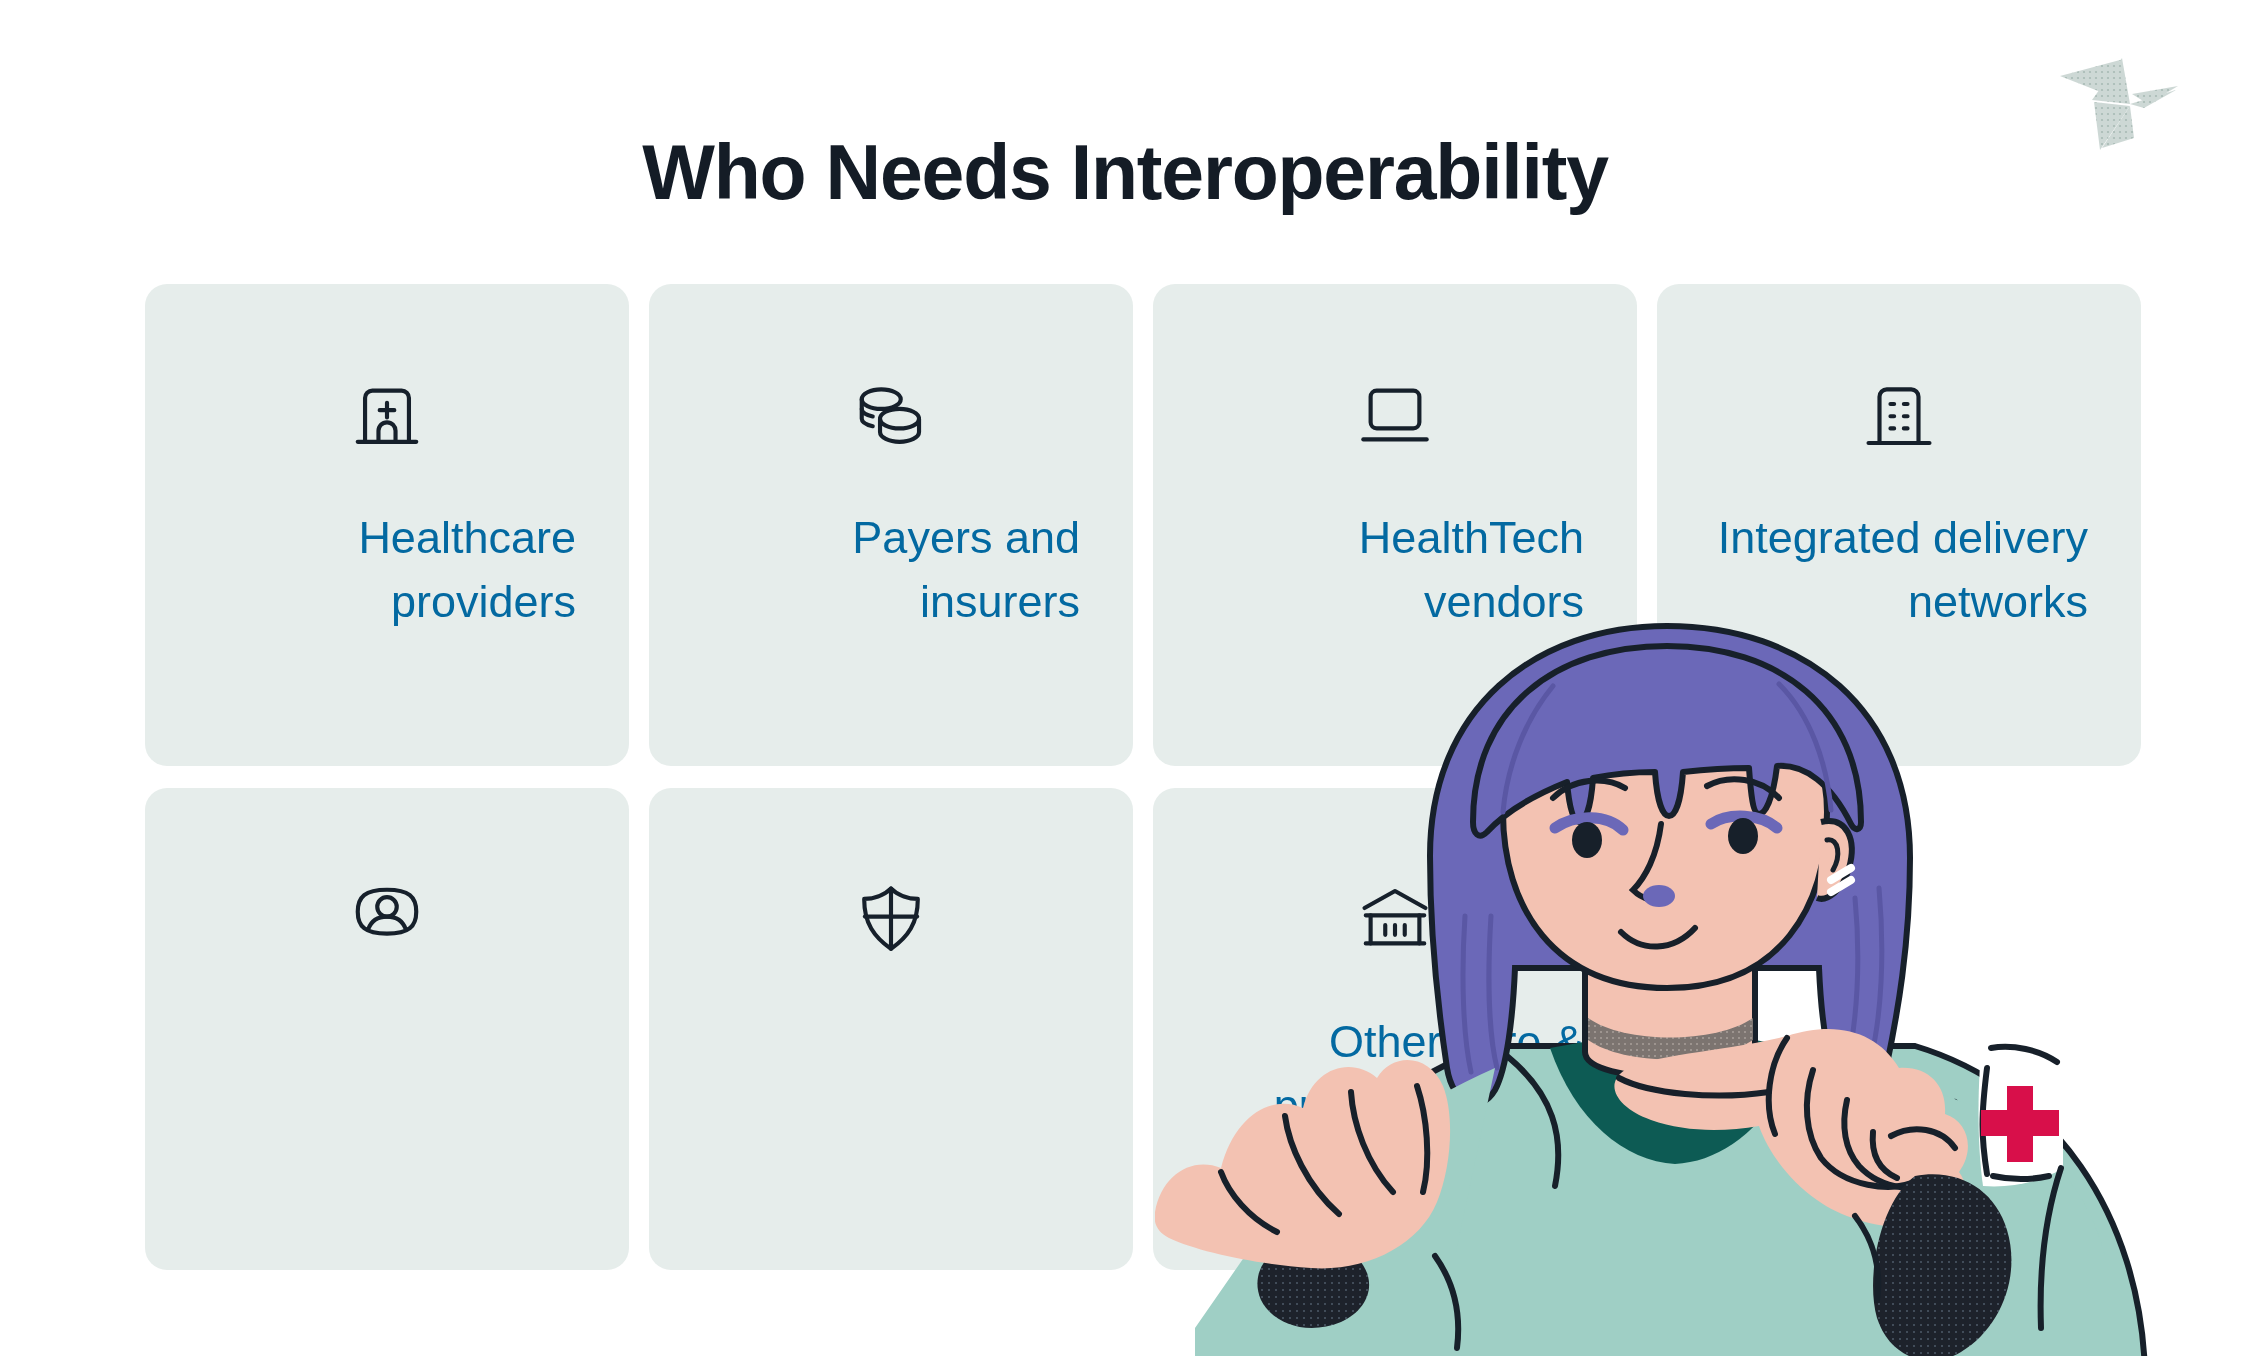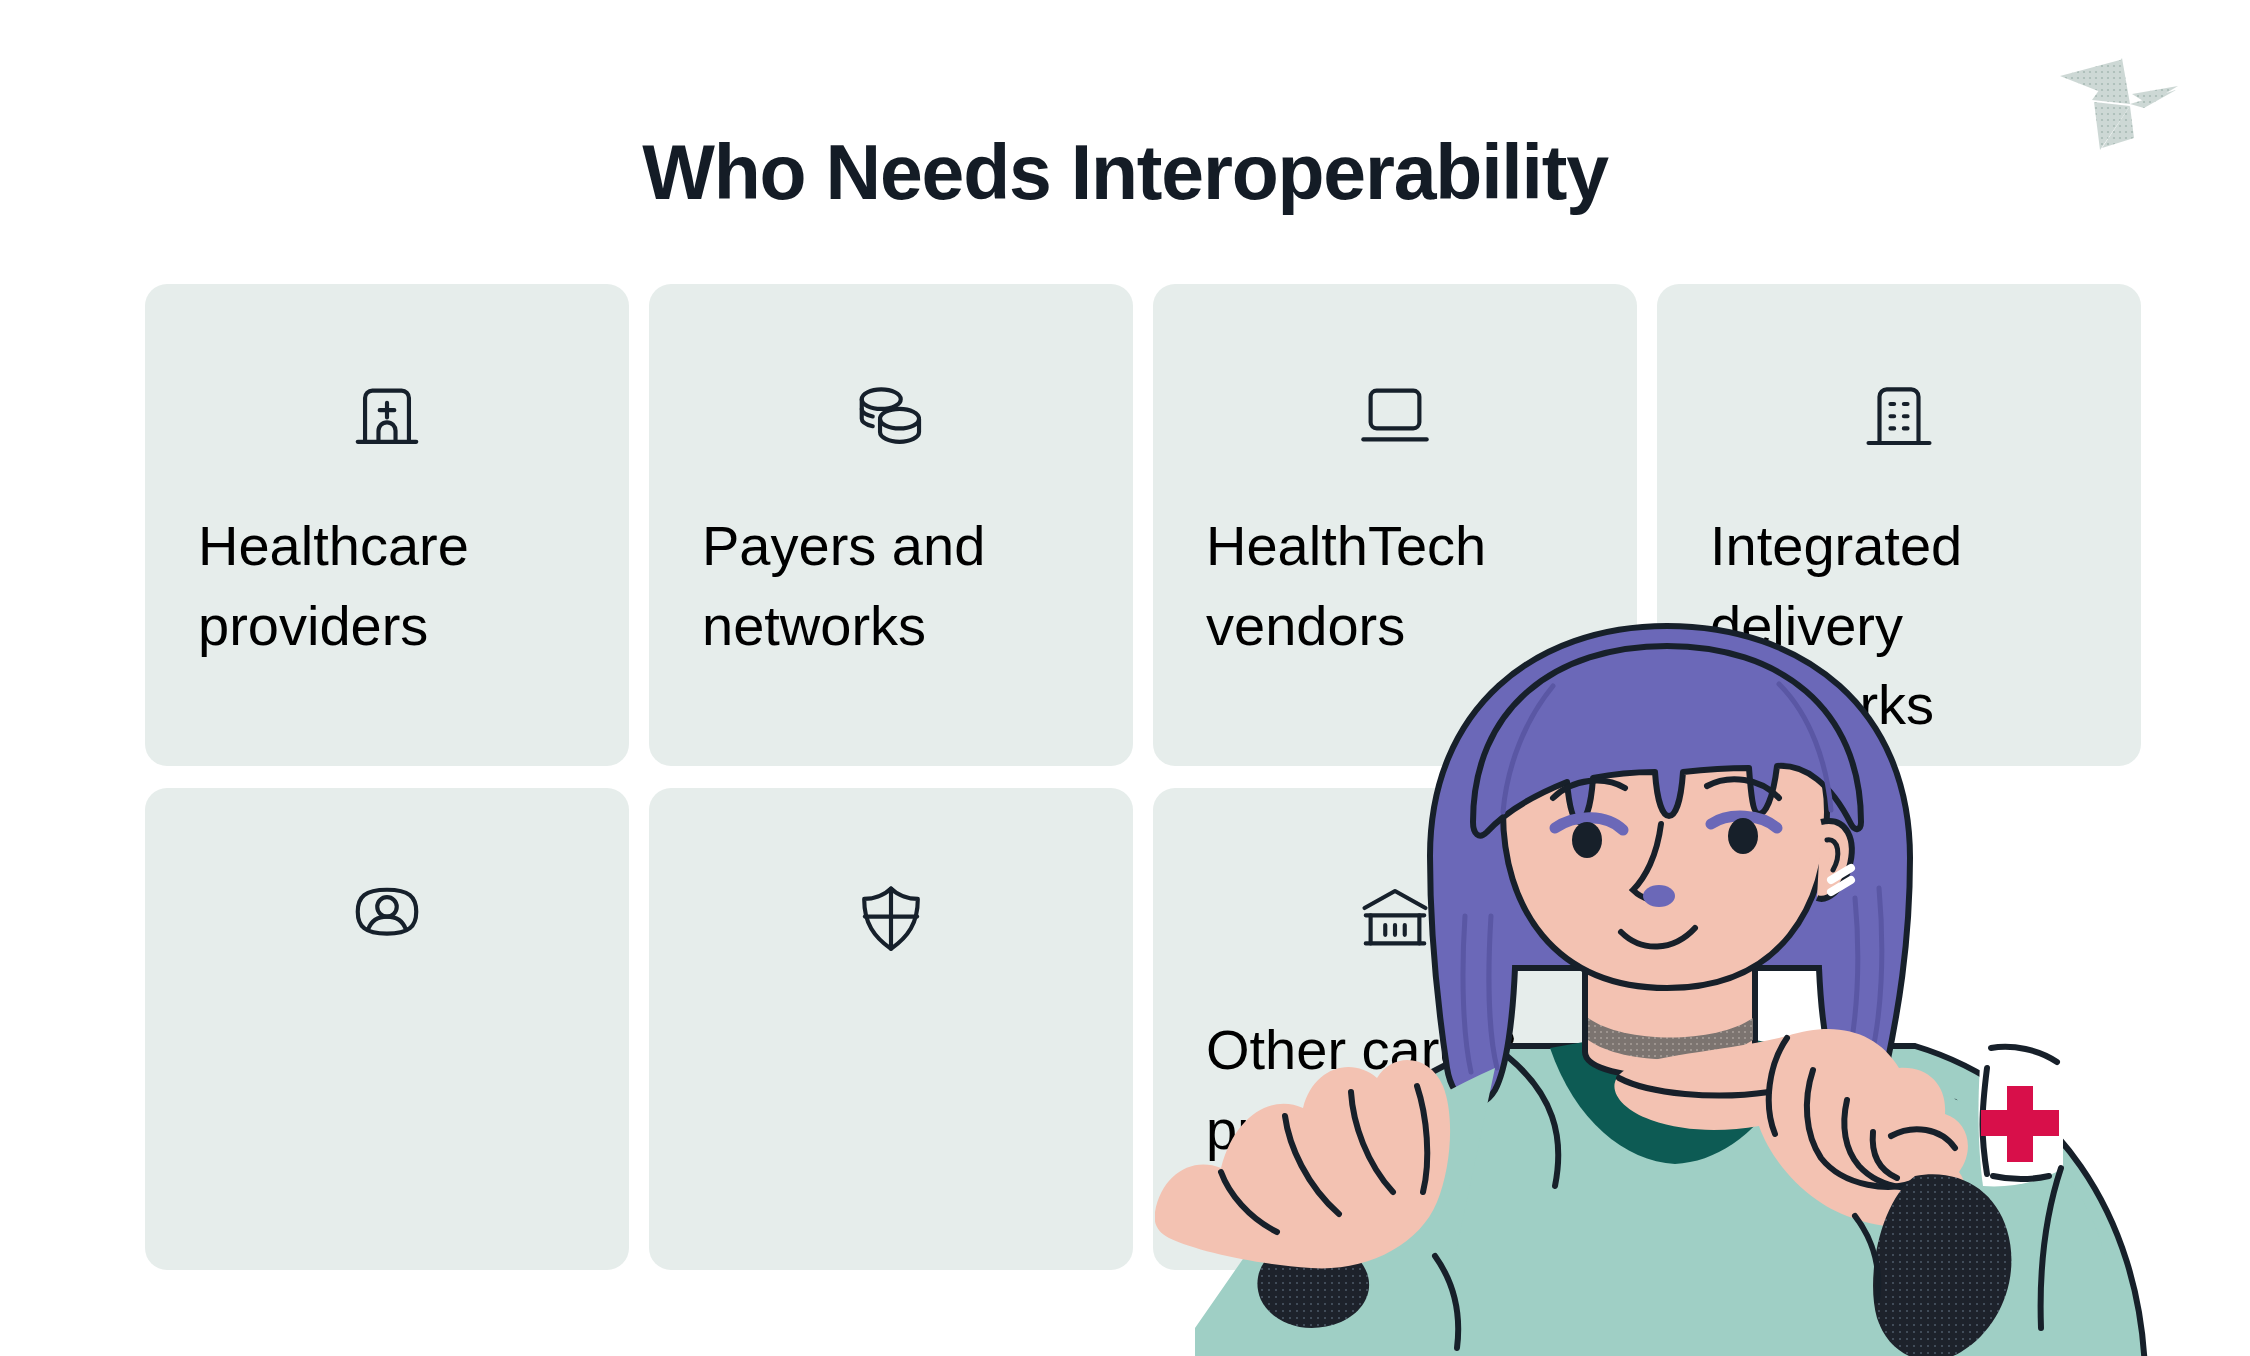--- a/index.html
+++ b/index.html
@@ -81,25 +81,25 @@
     margin-bottom: 48px;
   }
 
   .card .icon-wrap svg {
     width: 78px;
     height: 78px;
     display: block;
   }
 
   .card-label {
-    font-size: 56px;
+    font-size: 45px;
     line-height: 1.42;
     font-weight: 500;
-    color: #000000;
-    text-align: left;
+    color: #0369a1;
+    text-align: right;
     padding: 0 26px;
     max-width: 430px;
   }
 
   
   .illustration {
     position: absolute;
     left: 1155px;
     top: 600px;
     width: 1095px;
@@ -149,21 +149,21 @@
     <div class="card">
       <span class="icon-wrap">
         <svg viewBox="0 0 64 64" fill="none" stroke="#16202b" stroke-width="3.4" stroke-linecap="round" stroke-linejoin="round">
           <ellipse cx="24" cy="19" rx="16" ry="8"></ellipse>
           <path d="M8 19v16c0 2.6 3.6 4.9 9 6.2"></path>
           <path d="M8 27c0 2.6 3.6 4.9 9 6.2"></path>
           <ellipse cx="39" cy="35" rx="16" ry="8"></ellipse>
           <path d="M23 35v11c0 4.4 7.2 8 16 8s16-3.6 16-8V35"></path>
         </svg>
       </span>
-      <div class="card-label">Payers and networks</div>
+      <div class="card-label">Payers and insurers</div>
     </div>
 
     <div class="card">
       <span class="icon-wrap">
         <svg viewBox="0 0 64 64" fill="none" stroke="#16202b" stroke-width="3.4" stroke-linecap="round" stroke-linejoin="round">
           <rect x="12" y="12" width="40" height="31" rx="5"></rect>
           <path d="M6 52h52"></path>
         </svg>
       </span>
       <div class="card-label">HealthTech vendors</div>

